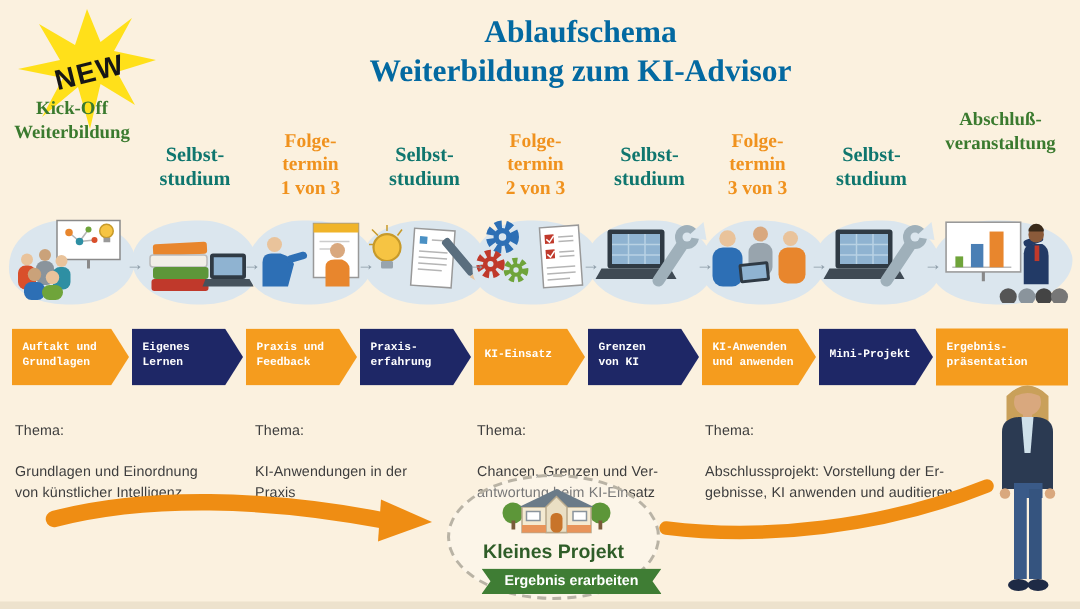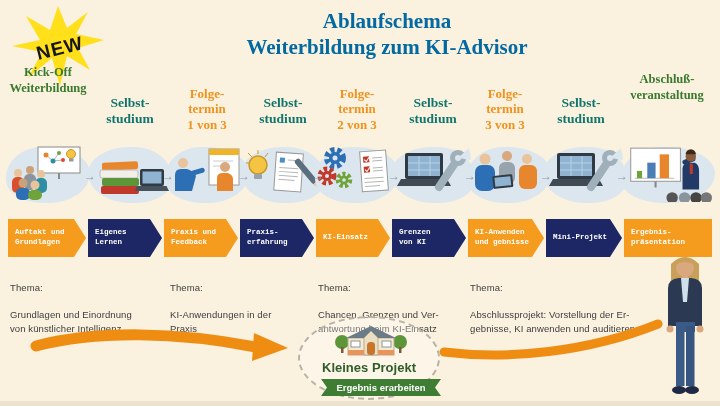--- a/index.html
+++ b/index.html
@@ -291,21 +291,21 @@
       </div>
     <div class="step orange" style="width:74px">
         <span>KI-Einsatz</span>
       </div>
     <div class="step navy" style="width:74px">
         <span>Grenzen
 von KI</span>
       </div>
     <div class="step orange" style="width:76px">
         <span>KI-Anwenden
-und gebnisse</span>
+und anwenden</span>
       </div>
     <div class="step navy" style="width:76px">
         <span>Mini-Projekt</span>
       </div>
     <div class="step orange rect">
         <span>Ergebnis-
 präsentation</span>
       </div>
   </div>
 

